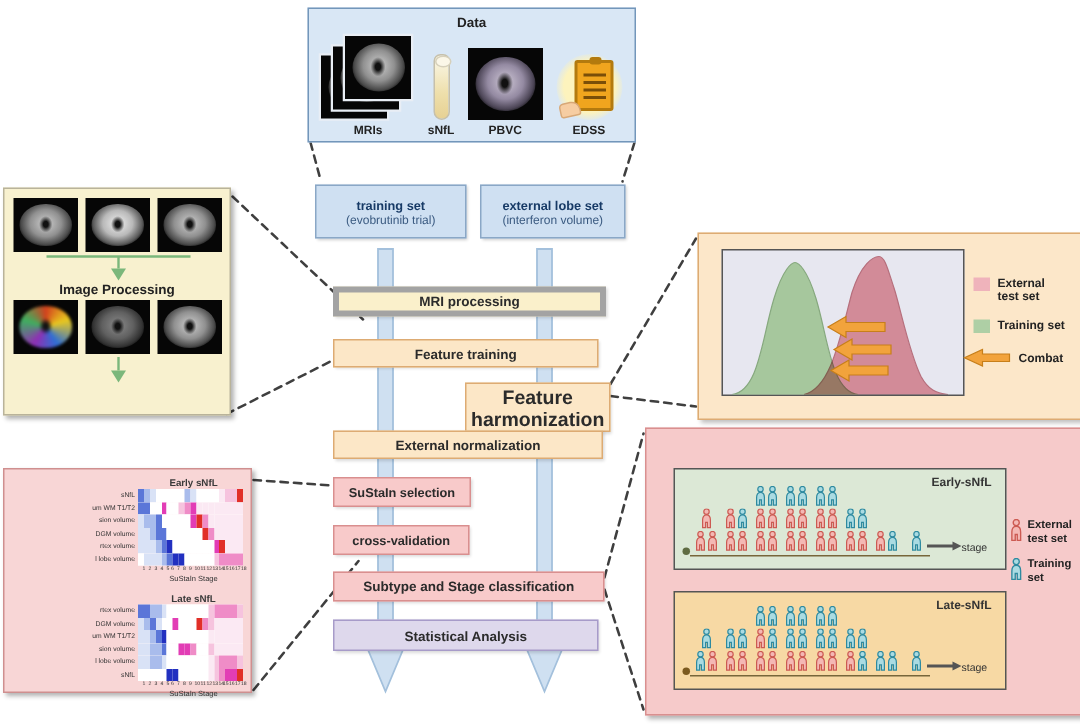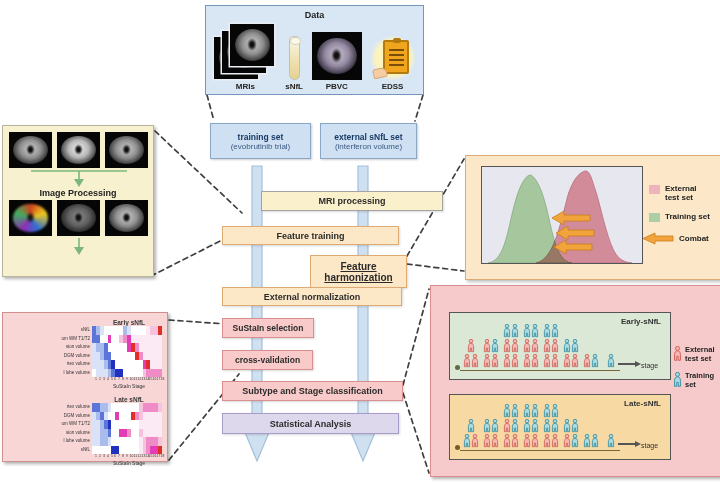--- a/index.html
+++ b/index.html
@@ -8,21 +8,21 @@
          font-family:"Liberation Sans", sans-serif; color:#222; }
   .abs { position:absolute; }
 
   
   #overlay { position:absolute; left:0; top:0; z-index:1; }
 
   
   .fb { position:absolute; z-index:2; display:flex; align-items:center; justify-content:center;
         font-weight:bold; font-size:9px; color:#2b2b2b; text-align:center;
         box-shadow:1px 1px 2px rgba(0,0,0,.15); }
-  .fb.yellow { background:#faf0cb; border:1px solid #a3a3a3;margin-left:39px; }
+  .fb.yellow { background:#faf0cb; border:4px solid #a3a3a3; }
   .fb.orange { background:#fce7c7; border:1px solid #ddab73; }
   .fb.pink   { background:#f8caca; border:1px solid #d98f8f; }
   .fb.purple { background:#ded8ec; border:1px solid #a79bc9; }
 
   
   #data-box { left:205px; top:5px; width:219px; height:90px; z-index:2;
               background:#d9e7f5; border:1.5px solid #7396ba; }
   #data-title { position:absolute; top:4px; width:100%; text-align:center; font-weight:bold; font-size:9px; }
   #data-items { position:absolute; left:4px; right:4px; top:16px; bottom:3px;
                 display:flex; justify-content:space-around; align-items:flex-end; }
@@ -171,27 +171,27 @@
     </div>
   </div>
   <div id="data-title">Data</div>
 </div>
 
 <div class="trial" style="left:210px;top:123px;width:101px;height:36px;">
   <div class="t1">training set</div>
   <div class="t2">(evobrutinib trial)</div>
 </div>
 <div class="trial" style="left:320px;top:123px;width:97px;height:36px;">
-  <div class="t1">external sNfL set</div>
+  <div class="t1">external lobe set</div>
   <div class="t2">(interferon volume)</div>
 </div>
 
 <div class="fb yellow" style="left:222px;top:191px;width:182px;height:20px;">MRI processing</div>
 <div class="fb orange" style="left:222px;top:226px;width:177px;height:19px;">Feature training</div>
-<div class="fb orange" style="left:310px;top:255px;width:97px;height:33px;font-size:10px;text-decoration:underline;">Feature harmonization</div>
+<div class="fb orange" style="left:310px;top:255px;width:97px;height:33px;font-size:13px;">Feature harmonization</div>
 <div class="fb orange" style="left:222px;top:287px;width:180px;height:19px;">External normalization</div>
 <div class="fb pink" style="left:222px;top:318px;width:92px;height:20px;font-size:8.5px;">SuStaIn selection</div>
 <div class="fb pink" style="left:222px;top:350px;width:91px;height:20px;font-size:8.5px;">cross-validation</div>
 <div class="fb pink" style="left:222px;top:381px;width:181px;height:20px;">Subtype and Stage classification</div>
 <div class="fb purple" style="left:222px;top:413px;width:177px;height:21px;">Statistical Analysis</div>
 
 <div id="image-panel" class="abs">
   <div class="img-row" style="top:6px;">
     <div class="mri">
         <i></i>

